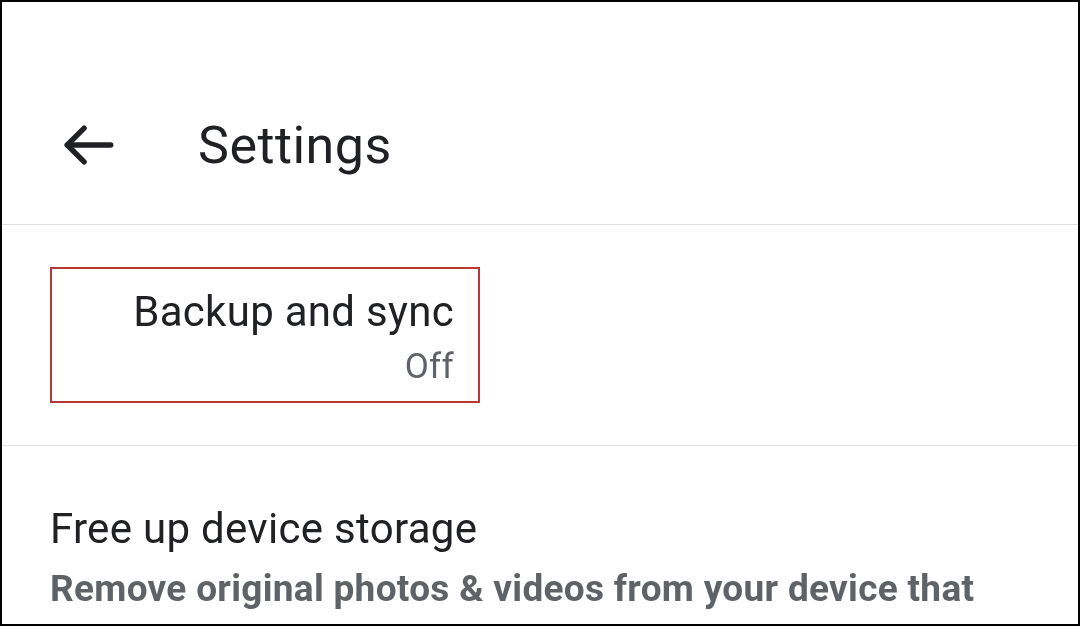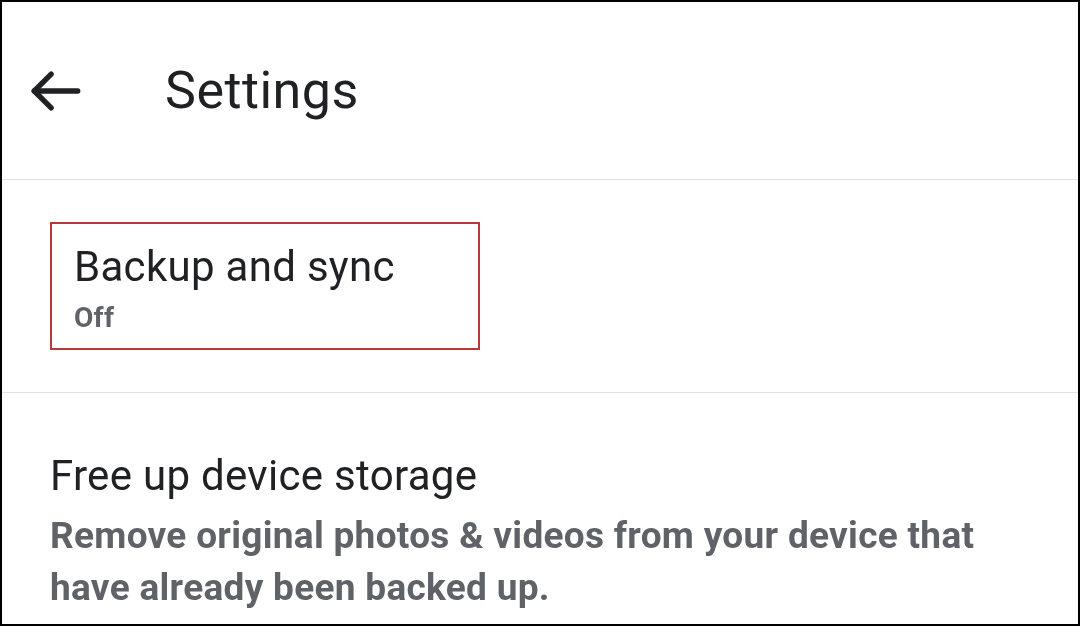--- a/index.html
+++ b/index.html
@@ -10,24 +10,24 @@
     body {
       font-family: 'Roboto', 'Helvetica Neue', Arial, sans-serif;
       background: #ffffff;
       width: 1080px;
       height: 626px;
       border: 2px solid #000;
       overflow: hidden;
     }
     .header {
       display: flex;
-      align-items: center;
-      padding: 48px 52px 48px 23px;
+      align-items: flex-end;
+      padding: 48px 52px 48px 56px;
       border-bottom: 1px solid #e0e0e0;
-      height: 178px;
+      height: 223px;
     }
     .back-button {
       width: 62px;
       height: 62px;
       display: flex;
       align-items: center;
       justify-content: center;
       cursor: pointer;
       margin-right: 78px;
     }
@@ -48,31 +48,32 @@
     }
     .setting-item-2 {
       padding: 58px 48px 42px 48px;
       cursor: pointer;
     }
     .highlight-box {
       border: 2px solid #b83838;
       display: inline-block;
       padding: 18px 24px 14px 22px;
       min-width: 430px;
+      text-align: right;
     }
     .setting-title {
       font-size: 42px;
       font-weight: 400;
       color: #202124;
       margin-bottom: 10px;
       letter-spacing: 0.3px;
     }
     .setting-subtitle {
-      font-size: 28px;
-      font-weight: 700;
+      font-size: 35px;
+      font-weight: 400;
       color: #5f6368;
       letter-spacing: 0.3px;
     }
     .setting-description {
       font-size: 37px;
       font-weight: 700;
       color: #5f6368;
       line-height: 1.4;
       letter-spacing: 0.3px;
       margin-top: 6px;

